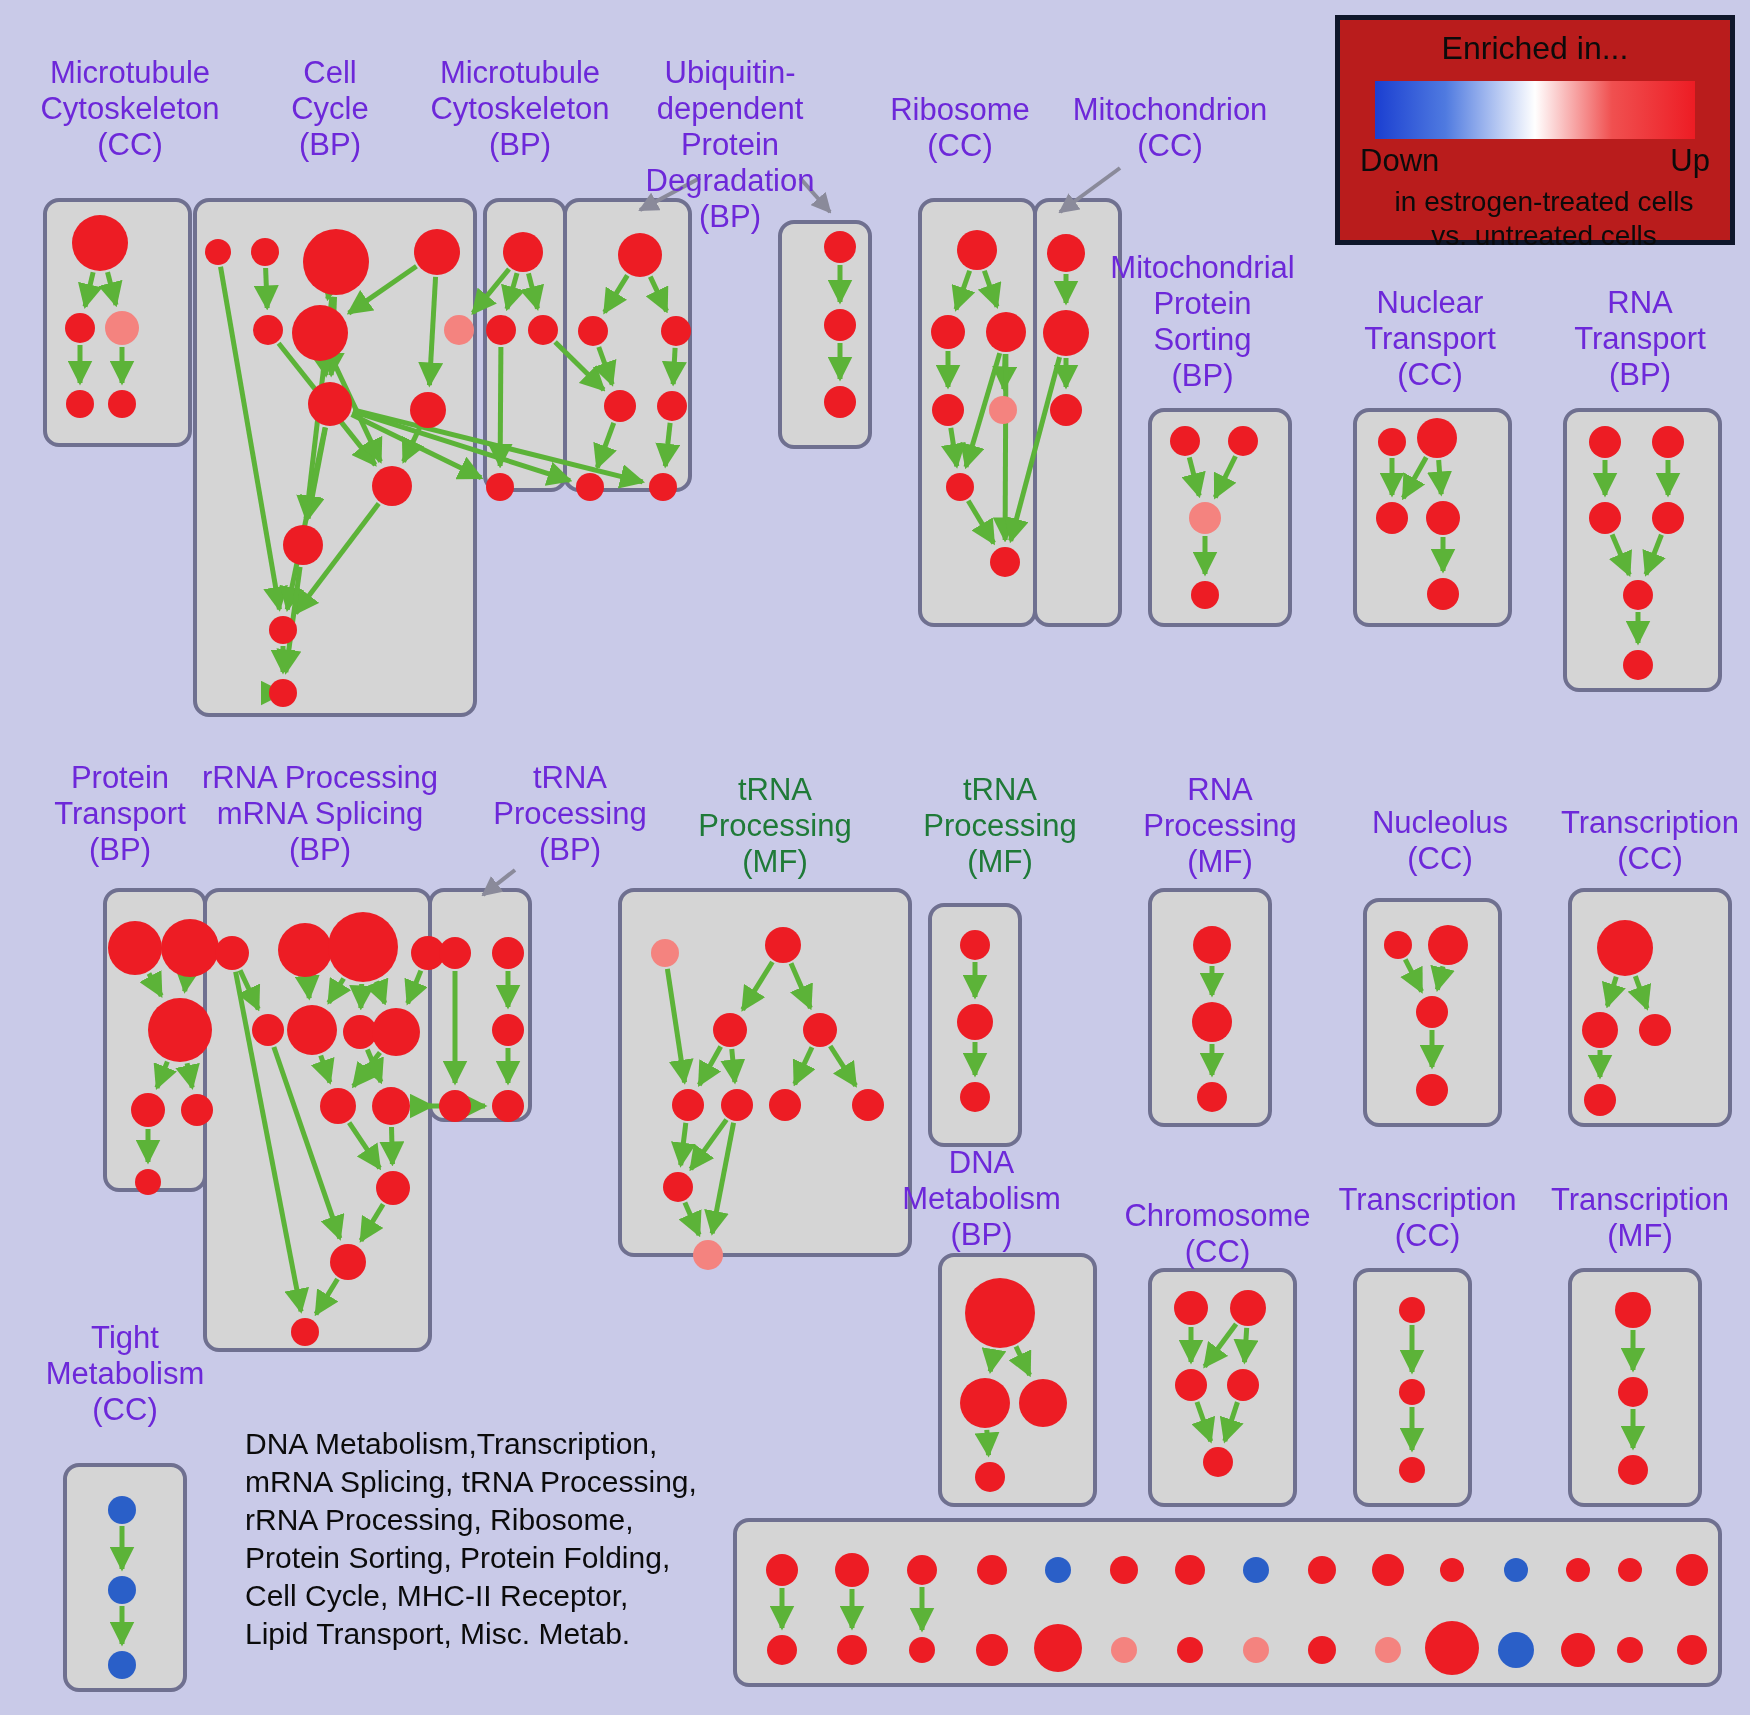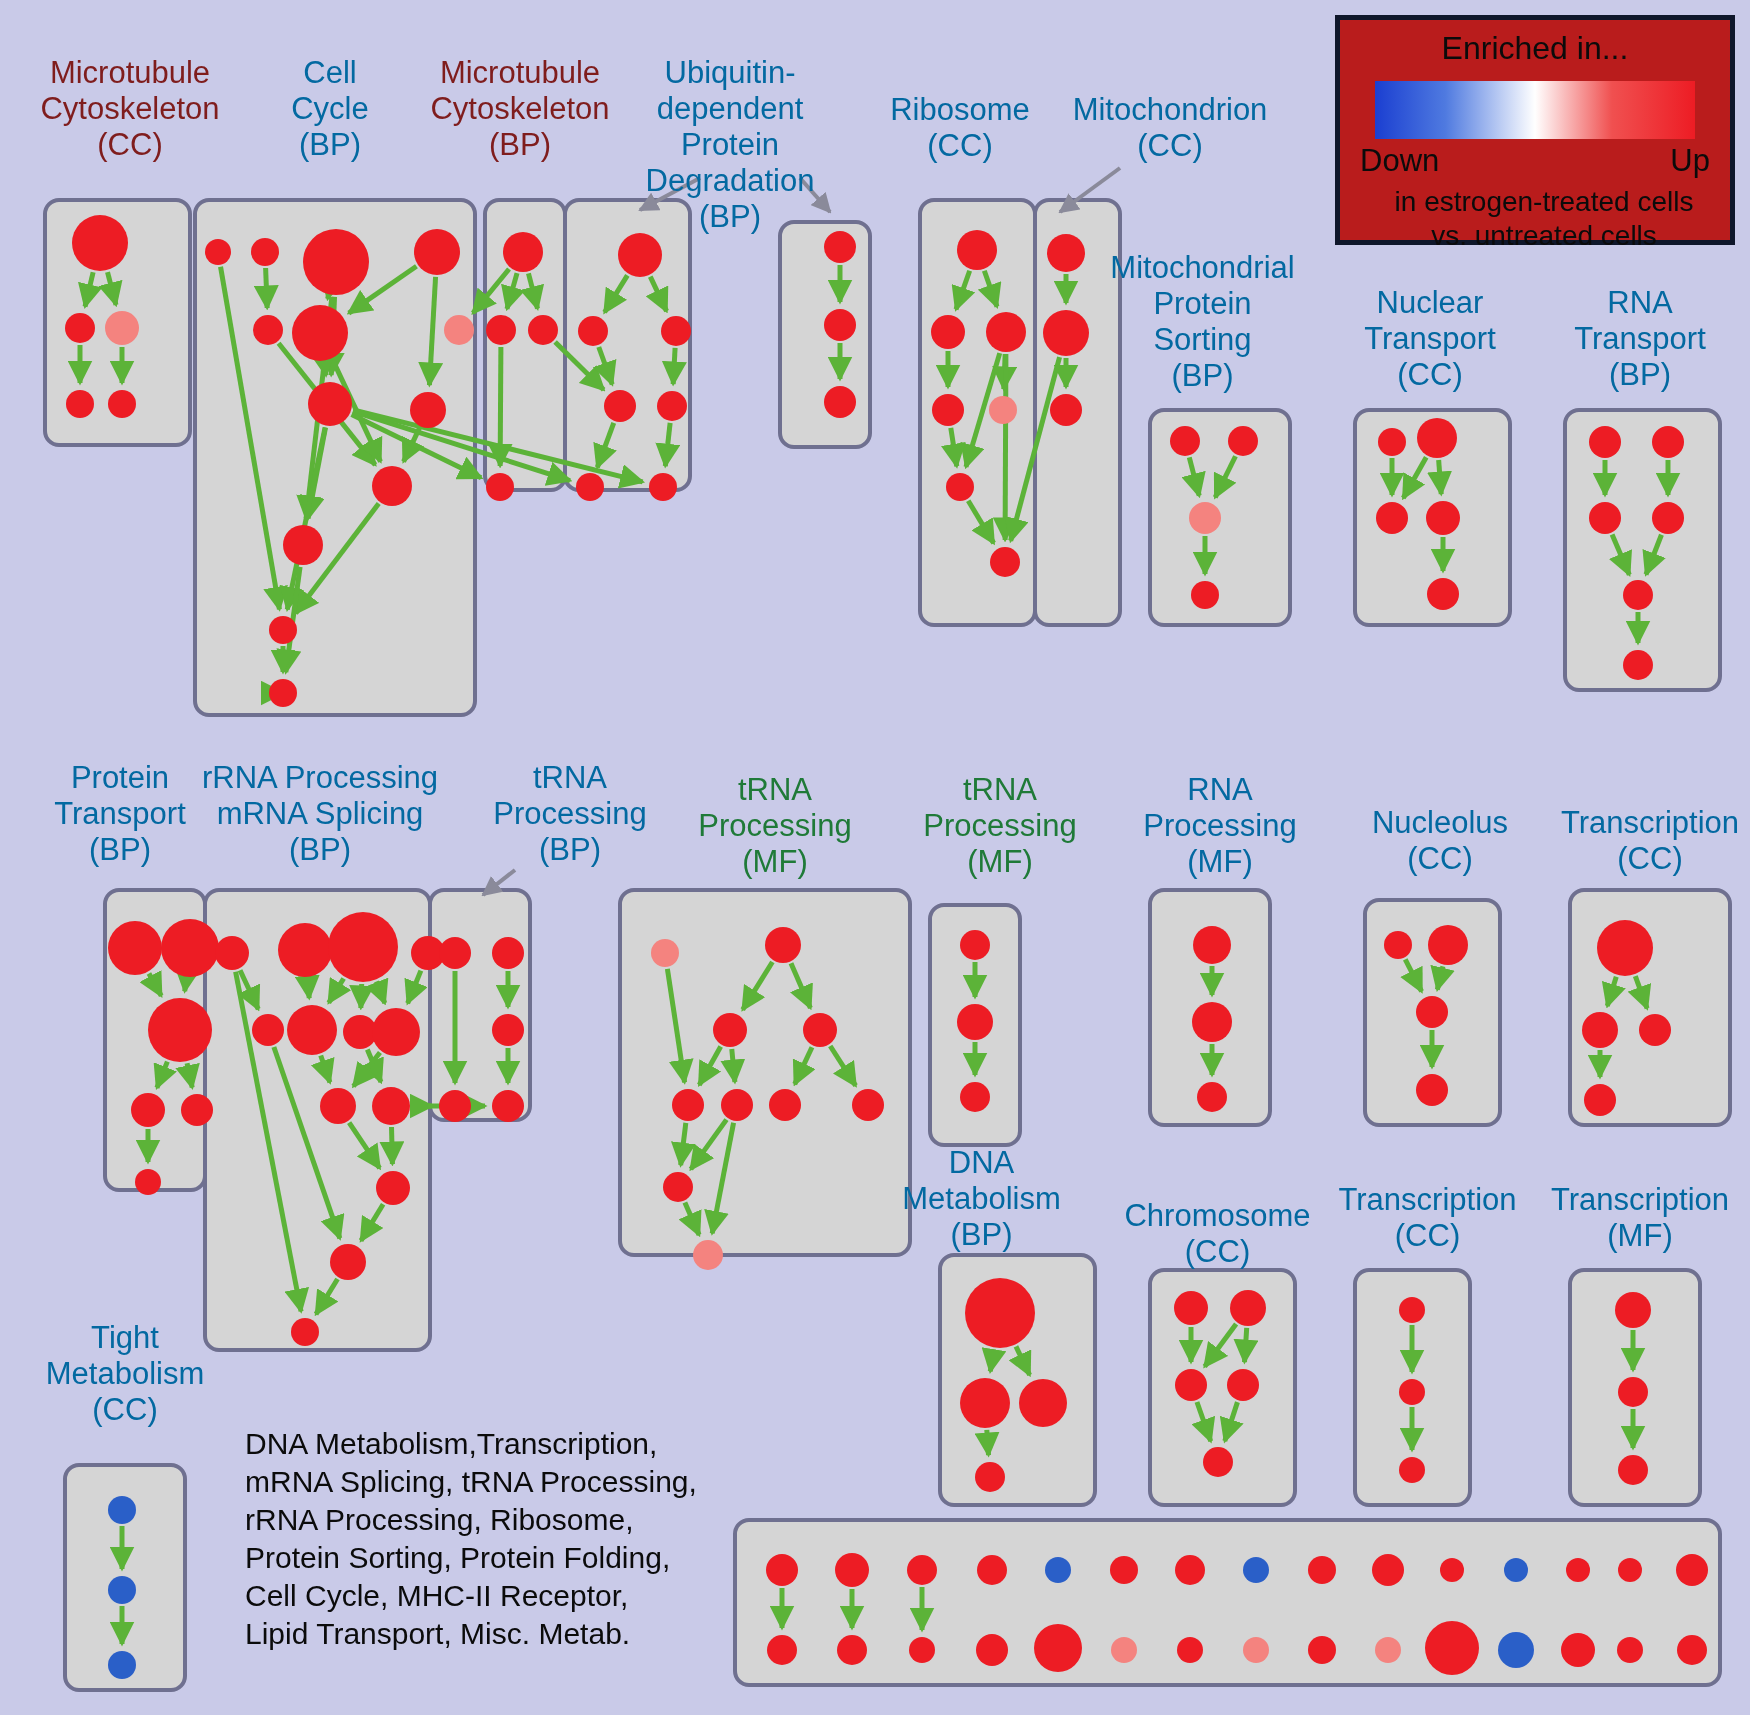--- a/index.html
+++ b/index.html
@@ -20,27 +20,27 @@
   }
   svg#graph {
     position: absolute;
     left: 0; top: 0;
     width: 1750px;
     height: 1715px;
   }
   .label {
     position: absolute;
     text-align: center;
-    color: #0369a1;
+    color: #6d28d9;
     font-size: 31px;
     line-height: 36px;
     white-space: pre-line;
     pointer-events: none;
   }
-  .label.purple { color: #7f1d1d; }
+  .label.purple { color: #6d28d9; }
   .label.green  { color: #1f7a38; }
   .legend {
     position: absolute;
     background: #b91c1c;
     border: 5px solid #0f172a;
     box-sizing: border-box;
   }
   .legend-title {
     text-align: center;
     font-size: 32px;

